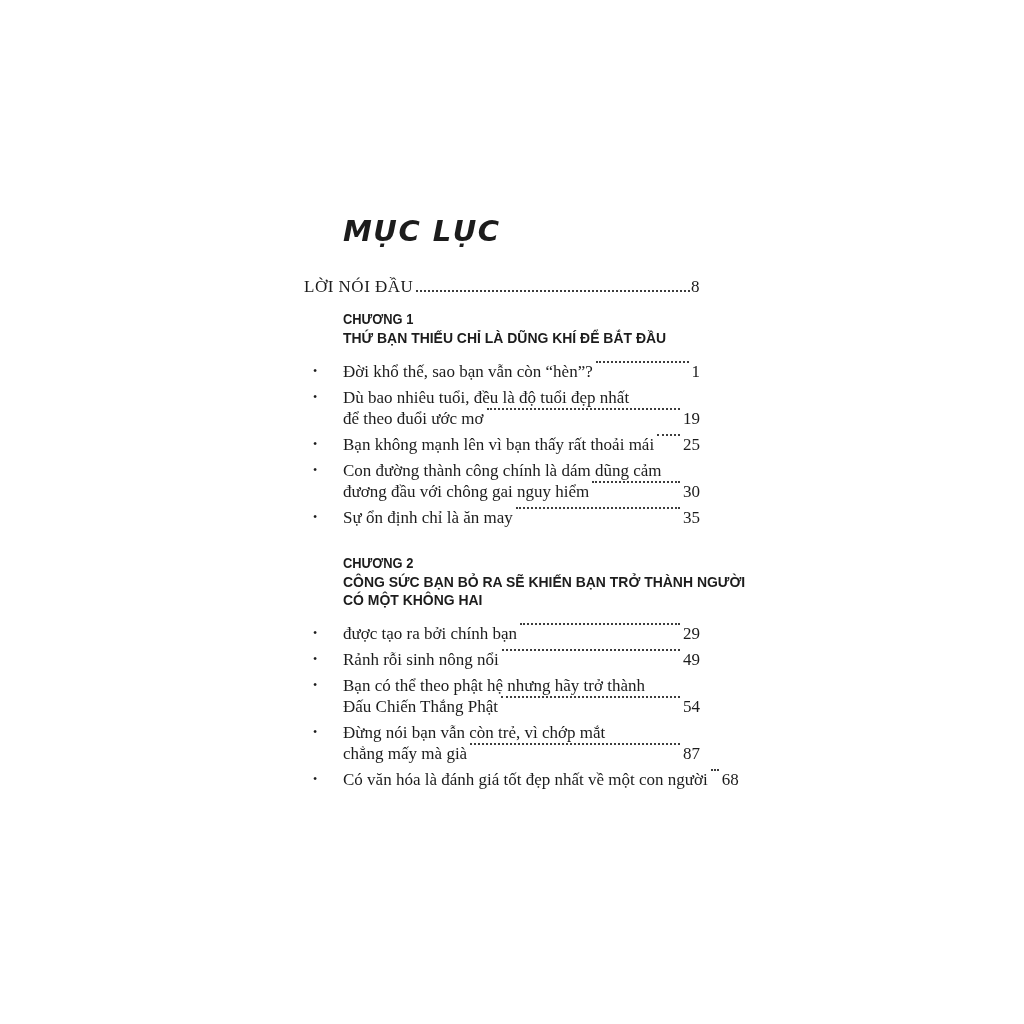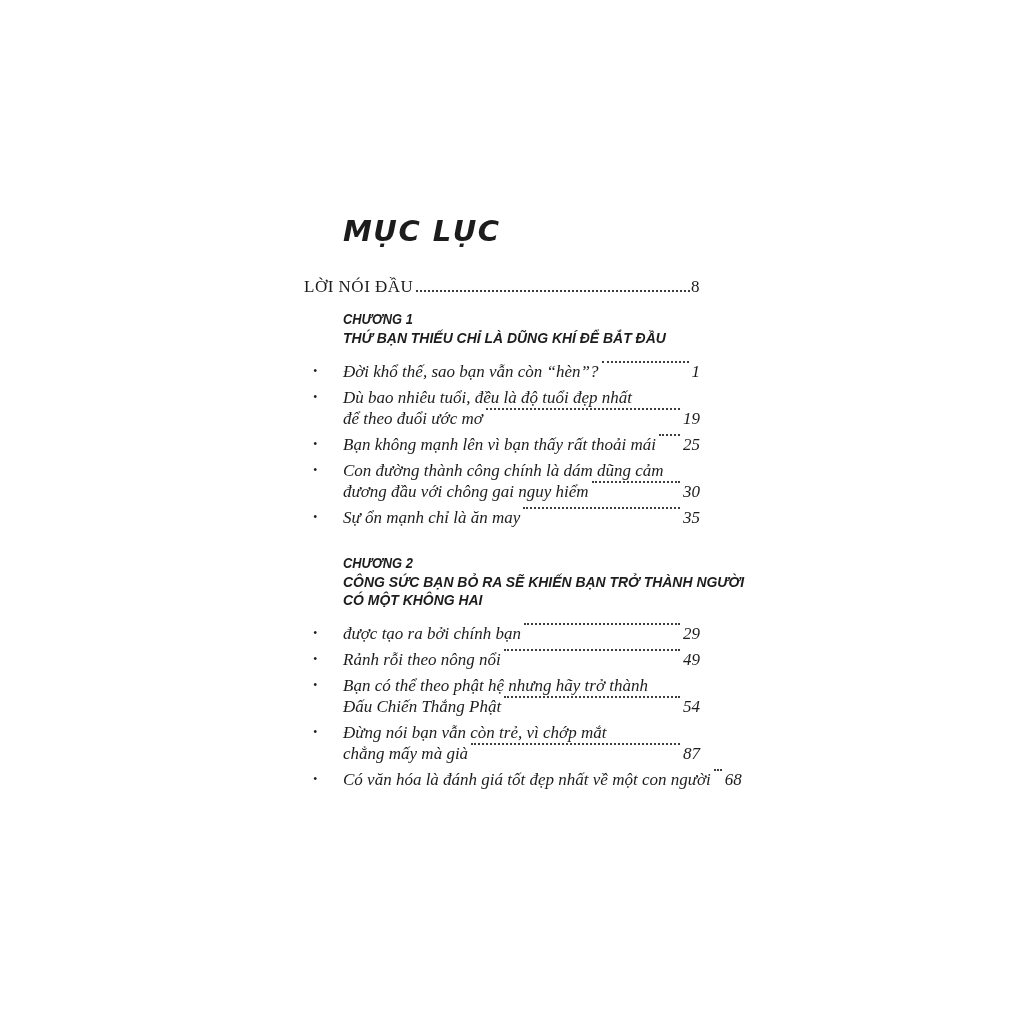--- a/index.html
+++ b/index.html
@@ -30,21 +30,20 @@
   .foreword {
     display: flex;
     align-items: baseline;
     margin-top: 27px;
     font-size: 17px;
     line-height: 22px;
     letter-spacing: 0.5px;
   }
   .chapters {
     margin-top: 13px;
-    font-style: italic;
   }
   .chapter {
     margin-top: 13px;
   }
   .chapter + .chapter {
     margin-top: 27px;
   }
   .chapter-label {
     font-family: "Liberation Sans", sans-serif;
     font-weight: 700;
@@ -148,21 +147,21 @@
                 <span class="line-text">đương đầu với chông gai nguy hiểm</span>
                 <span class="dots"></span>
                 <span class="pg">30</span>
               </div>
             </div>
           </div>
           <div class="entry">
             <span class="bullet">•</span>
             <div class="entry-body">
               <div class="last-line">
-                <span class="line-text">Sự ổn mạnh chỉ là ăn may</span>
+                <span class="line-text">Sự ổn định chỉ là ăn may</span>
                 <span class="dots"></span>
                 <span class="pg">35</span>
               </div>
             </div>
           </div>
         </div>
       </section>
       <section class="chapter">
         <div class="chapter-label">CHƯƠNG 2</div>
         <h2 class="chapter-title" style="margin: 1px 0px 14px 39px;">
@@ -177,21 +176,21 @@
                 <span class="line-text">được tạo ra bởi chính bạn</span>
                 <span class="dots"></span>
                 <span class="pg">29</span>
               </div>
             </div>
           </div>
           <div class="entry">
             <span class="bullet">•</span>
             <div class="entry-body">
               <div class="last-line">
-                <span class="line-text">Rảnh rỗi theo nông nổi</span>
+                <span class="line-text">Rảnh rỗi sinh nông nổi</span>
                 <span class="dots"></span>
                 <span class="pg">49</span>
               </div>
             </div>
           </div>
           <div class="entry">
             <span class="bullet">•</span>
             <div class="entry-body">
               <div class="entry-line">Bạn có thể theo phật hệ nhưng hãy trở thành</div>
               <div class="last-line">

